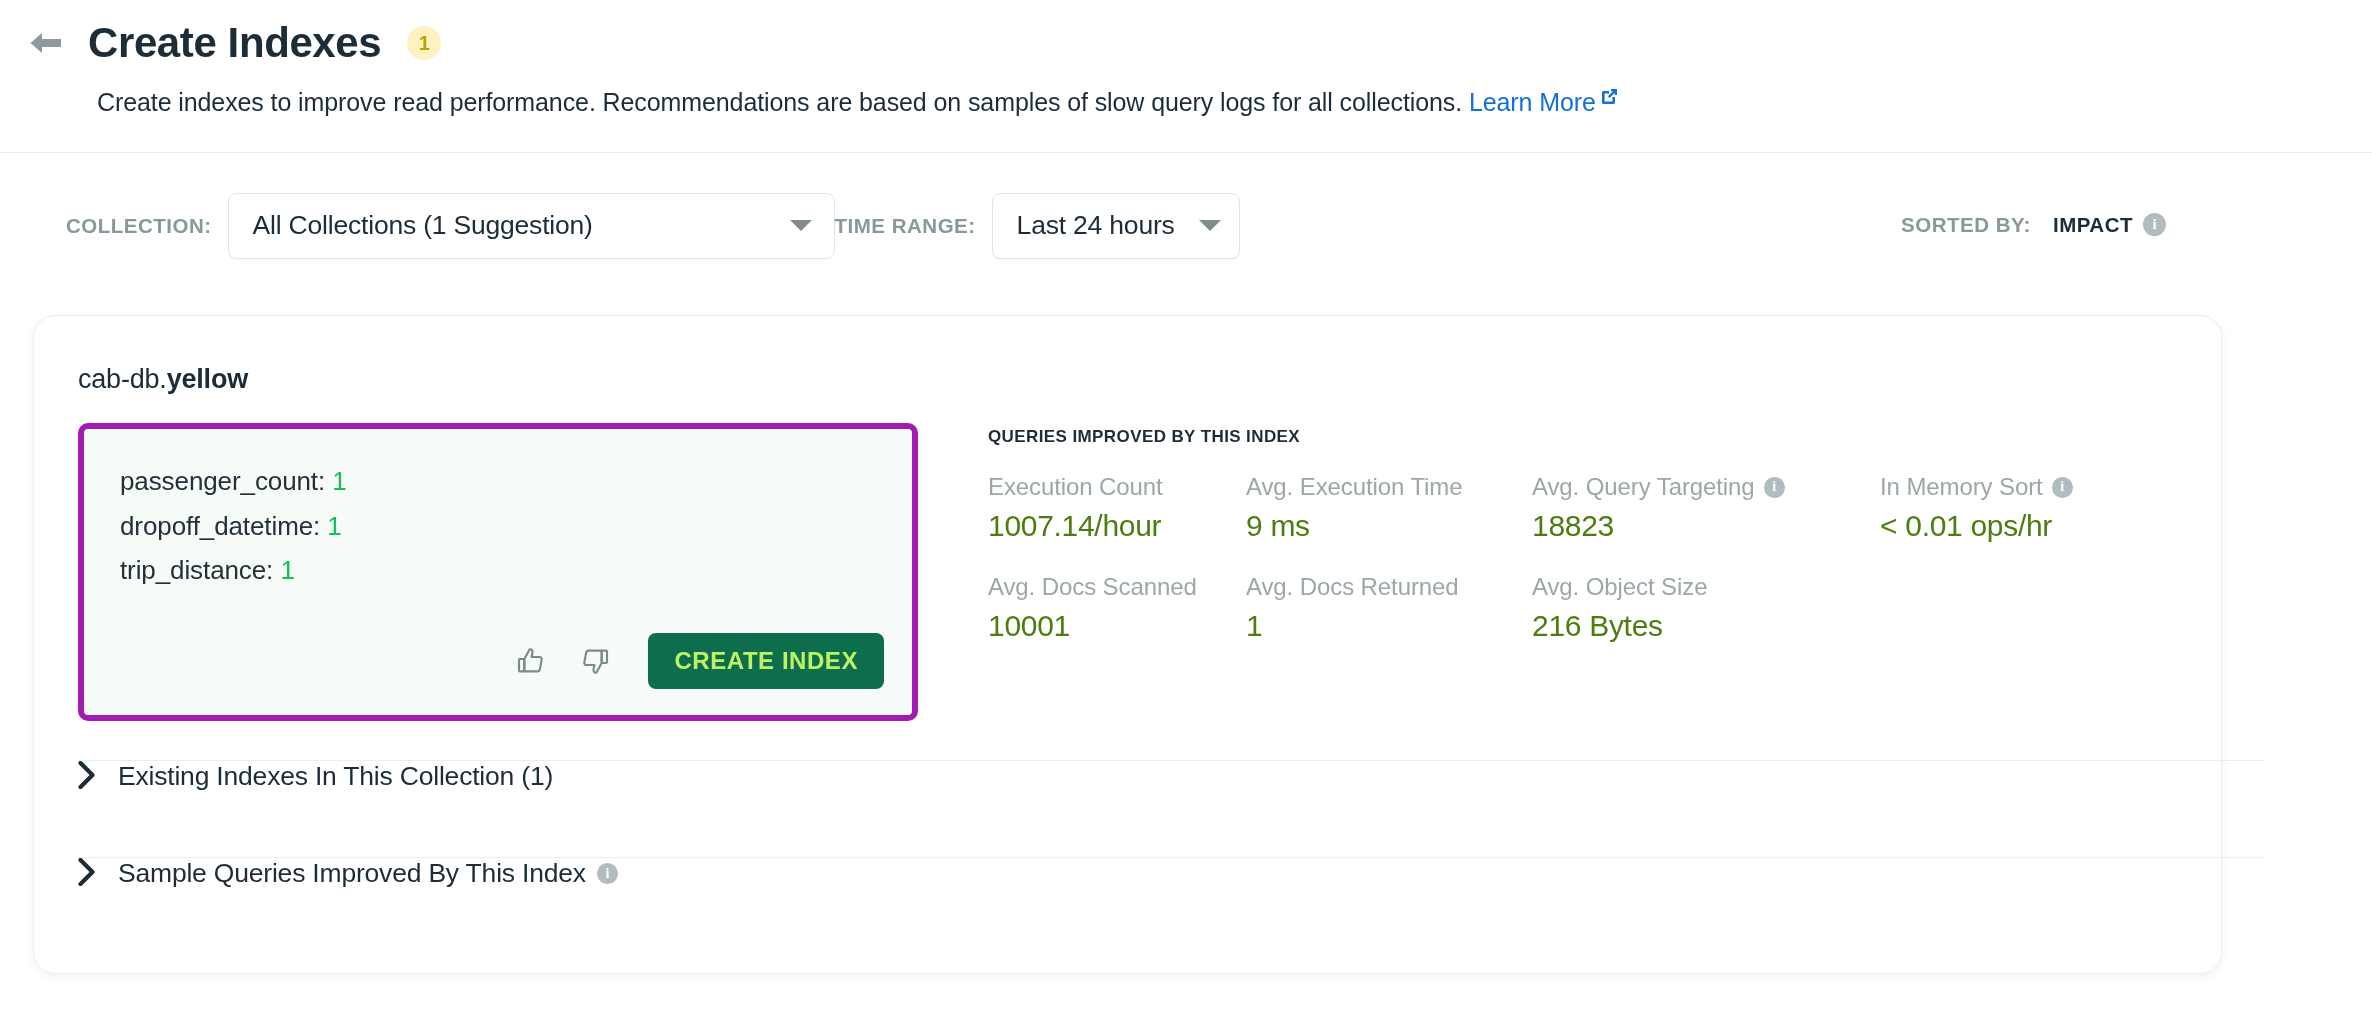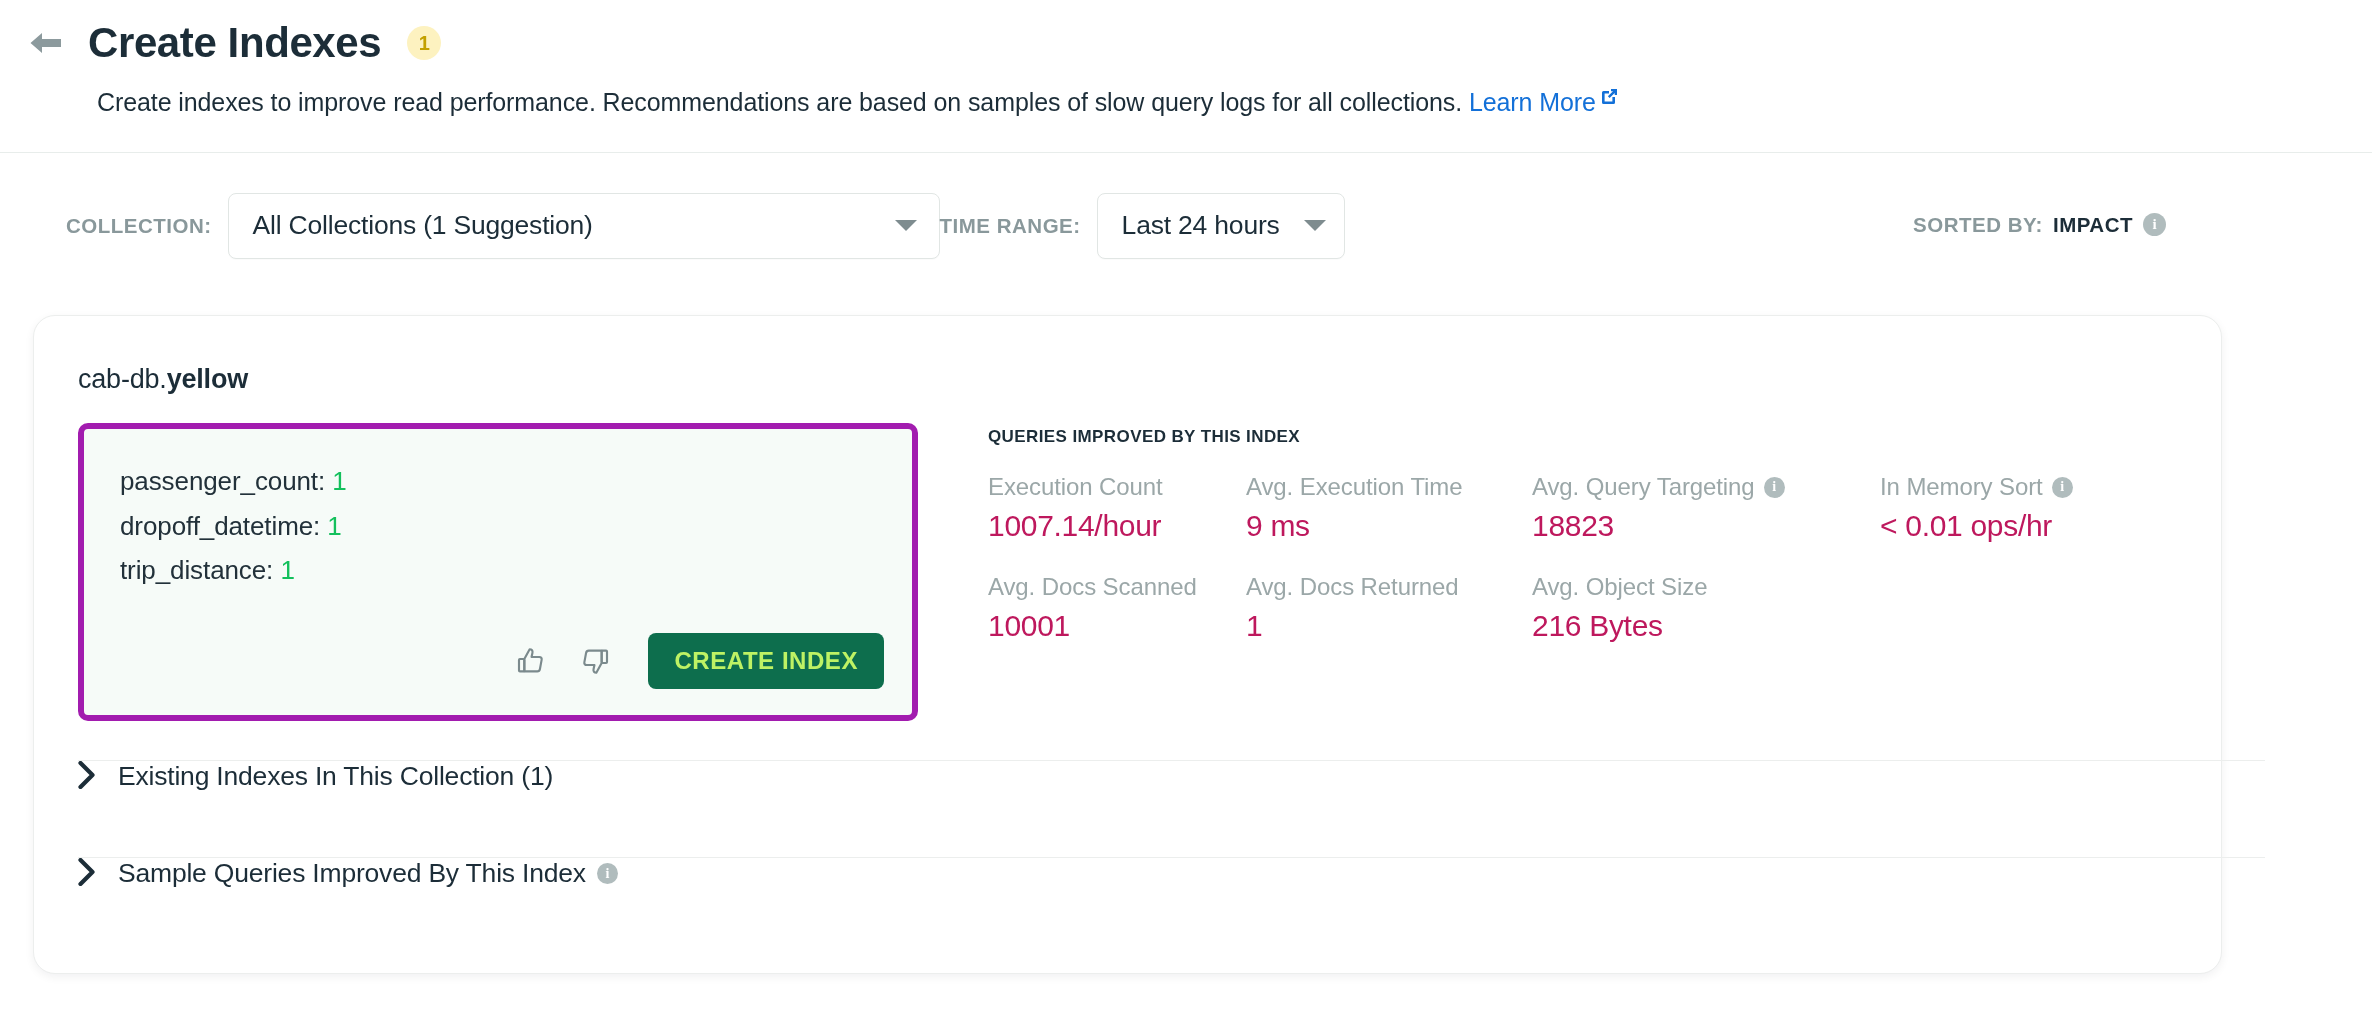--- a/index.html
+++ b/index.html
@@ -116,21 +116,21 @@
     background: #ffffff;
     height: 66px;
     display: flex;
     align-items: center;
     padding: 0 22px 0 24px;
     cursor: pointer;
     gap: 24px;
     justify-content: space-between;
     box-shadow: 0 1px 1px rgba(0,0,0,0.02);
   }
-  .select-box.collection-select { width: 712px; }
+  .select-box.collection-select { width: 607px; }
   .select-box.timerange-select { width: 248px; }
   .select-value {
     font-size: 26.5px;
     color: #1c2d38;
     letter-spacing: -0.2px;
     white-space: nowrap;
   }
   .caret {
     width: 0; height: 0;
     border-left: 11px solid transparent;
@@ -152,20 +152,21 @@
     font-size: 20.5px;
     font-weight: 700;
     color: #89989b;
     letter-spacing: 0.5px;
   }
   .sorted-value {
     font-size: 20.5px;
     font-weight: 700;
     color: #1c2d38;
     letter-spacing: 0.5px;
+    margin-left: 12px;
   }
 
   .info-icon {
     width: 23px;
     height: 23px;
     border-radius: 50%;
     background: #b0bcbd;
     color: #ffffff;
     font-size: 15px;
     font-weight: 700;
@@ -283,21 +284,21 @@
     font-size: 24px;
     color: #9ba7a8;
     letter-spacing: -0.1px;
     display: flex;
     align-items: center;
     gap: 9px;
     white-space: nowrap;
   }
   .metric-value {
     font-size: 30px;
-    color: #be185d;
+    color: #4d7c0f;
     margin-top: 8px;
     letter-spacing: -0.3px;
     white-space: nowrap;
   }
 
   
   .divider {
     height: 1px;
     background: #eceeed;
     margin: 0 44px 0 44px;

